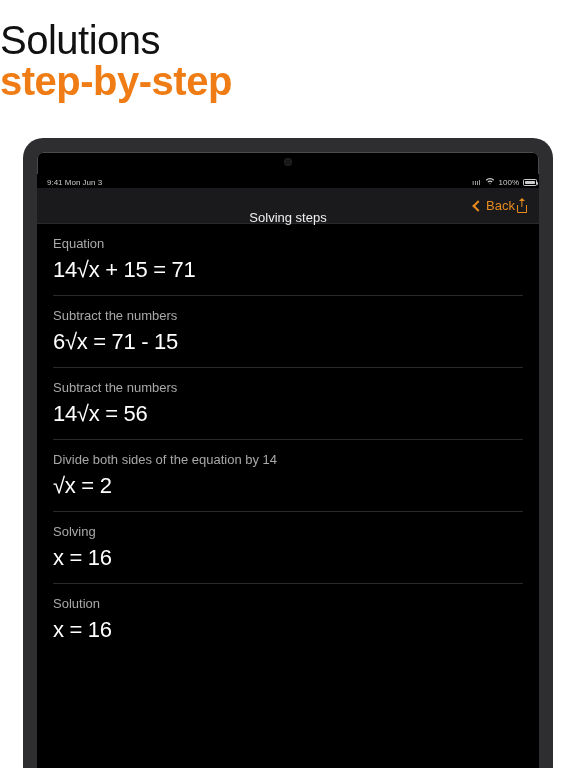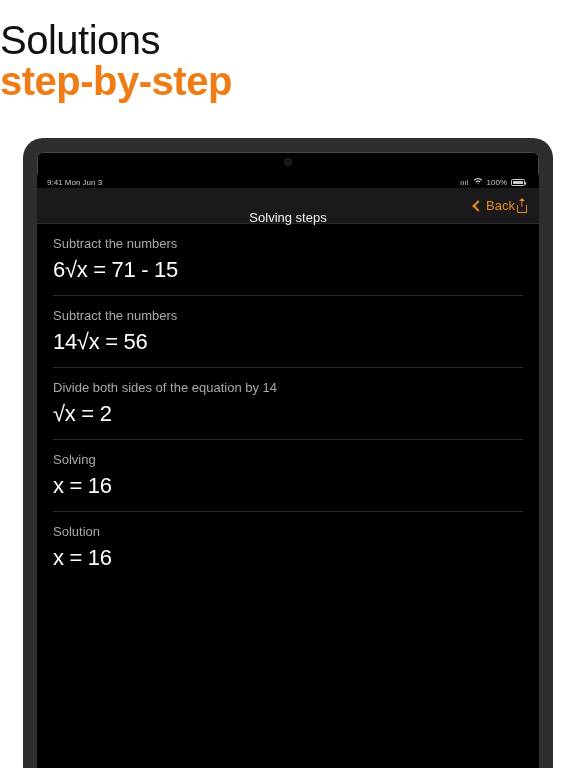--- a/index.html
+++ b/index.html
@@ -66,21 +66,21 @@
       color: #fff;
     }
 
     
     .statusbar {
       display: flex;
       justify-content: space-between;
       align-items: center;
       font-size: 8px;
       color: #ccc;
-      padding: 4px 14px 2px 10px;
+      padding: 4px 2px 2px 10px;
       height: 14px;
     }
     .statusbar .right {
       display: flex;
       align-items: center;
       gap: 4px;
     }
     .battery {
       display: inline-block;
       width: 14px;
@@ -232,20 +232,24 @@
       <div class="title">Solving steps</div>
       <div class="share-icon">
         <div class="arrow"></div>
         <div class="stem"></div>
         <div class="box"></div>
       </div>
     </div>
 
     <div class="steps">
       <div class="step">
+        <div class="step-label">Equation</div>
+        <div class="step-expr">14√x + 15 = 71</div>
+      </div>
+      <div class="step">
         <div class="step-label">Subtract the numbers</div>
         <div class="step-expr">6√x = 71 - 15</div>
       </div>
       <div class="step">
         <div class="step-label">Subtract the numbers</div>
         <div class="step-expr">14√x = 56</div>
       </div>
       <div class="step">
         <div class="step-label">Divide both sides of the equation by 14</div>
         <div class="step-expr">√x = 2</div>

